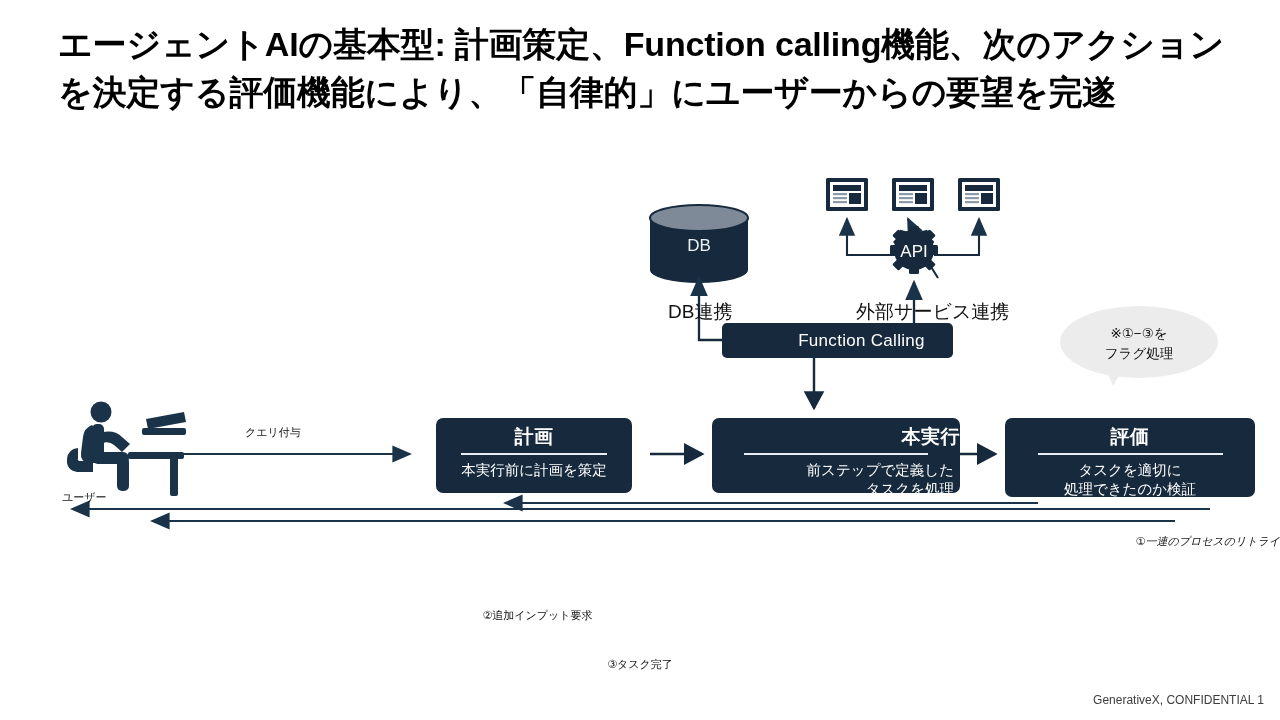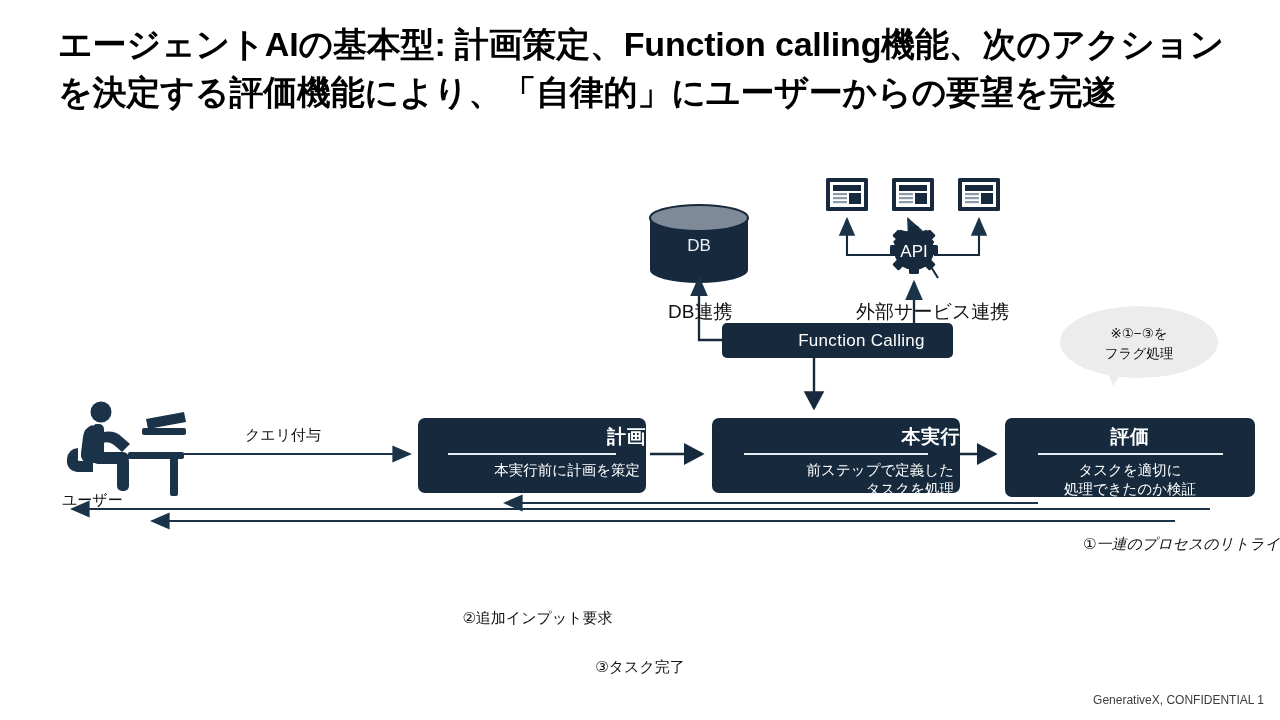--- a/index.html
+++ b/index.html
@@ -73,21 +73,21 @@
     display: flex;
     align-items: center;
     justify-content: center;
     font-size: 17px;
     letter-spacing: 0.3px;
   }
 
   
   .lbl {
     position: absolute;
-    font-size: 15px;
+    font-size: 11px;
     color: #111111;
     white-space: nowrap;
     line-height: 1.3;
   }
   .lbl-sm { font-size: 19px; }
 
   
   .bubble {
     position: absolute;
     left: 1060px;
@@ -280,21 +280,21 @@
   <div class="lbl lbl-sm" style="left:856px; top:300px;">外部サービス連携</div>
 
   <div class="fcbox" style="left:722px; top:323px; width:183px; height:35px;padding-left:48px;">
     <span>Function Calling</span>
   </div>
 
   <div class="lbl" style="left:245px; top:425px;">クエリ付与</div>
 
   <div class="lbl" style="left:62px; top:490px;">ユーザー</div>
 
-  <div class="pbox" style="left:418px; top:418px; width:228px; height:75px;text-align:right;">
+  <div class="pbox" style="left:436px; top:418px; width:196px; height:75px;">
     <div class="pbox-title">計画</div>
     <div class="pbox-rule"></div>
     <div class="pbox-sub">本実行前に計画を策定</div>
   </div>
 
   <div class="pbox" style="left:712px; top:418px; width:248px; height:75px;text-align:right;">
     <div class="pbox-title">本実行</div>
     <div class="pbox-rule"></div>
     <div class="pbox-sub">前ステップで定義した</div>
     <div class="pbox-sub">タスクを処理</div>

